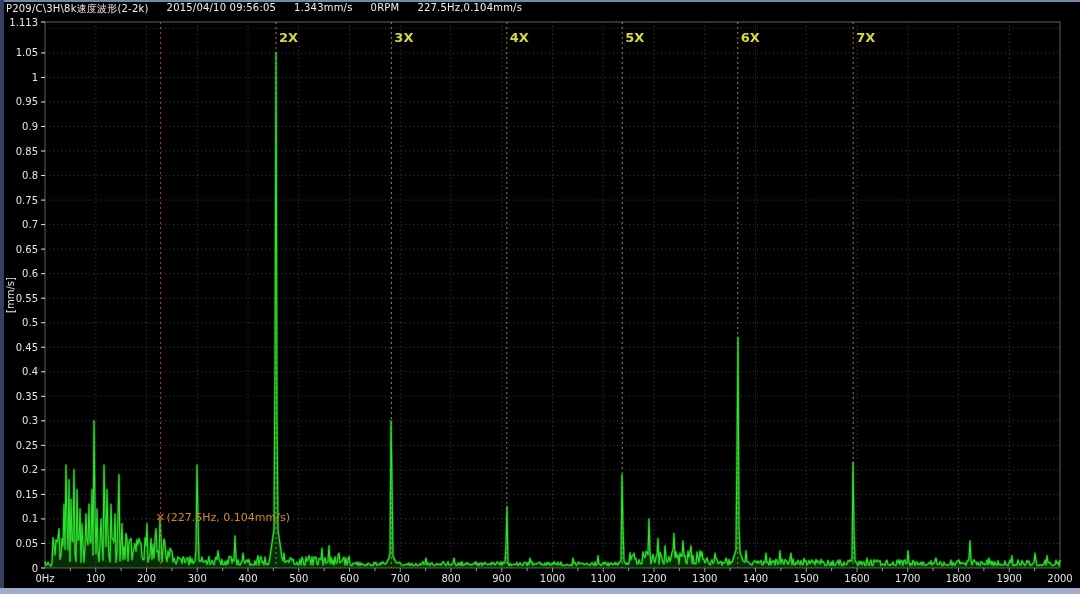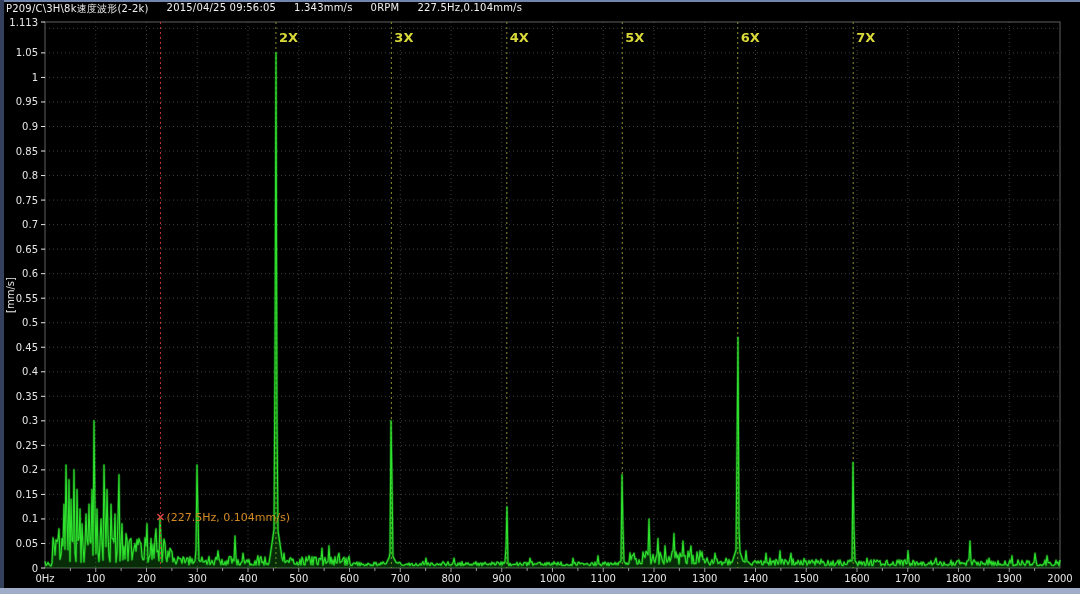--- a/index.html
+++ b/index.html
@@ -189,21 +189,21 @@
       <text x="857" y="582" fill="#e6e6e6" font-size="10px" text-anchor="middle">1600</text>
       <text x="907.75" y="582" fill="#e6e6e6" font-size="10px" text-anchor="middle">1700</text>
       <text x="958.5" y="582" fill="#e6e6e6" font-size="10px" text-anchor="middle">1800</text>
       <text x="1009.25" y="582" fill="#e6e6e6" font-size="10px" text-anchor="middle">1900</text>
       <text x="1060" y="582" fill="#e6e6e6" font-size="10px" text-anchor="middle">2000</text>
       <text x="14" y="295" fill="#e6e6e6" font-size="10px" text-anchor="middle" transform="rotate(-90 14 295)">[mm/s]</text>
     </svg>
 
   <div class="header">
     <span>P209/C\3H\8k速度波形(2-2k)</span>
-    <span>2015/04/25 09:56:05</span>
+    <span>2015/04/10 09:56:05</span>
     <span>1.343mm/s</span>
     <span>0RPM</span>
     <span>227.5Hz,0.104mm/s</span>
   </div>
 
   <div class="left-edge"></div>
   <div class="bottom-edge"></div>
 </div>
 
 </body></html>

